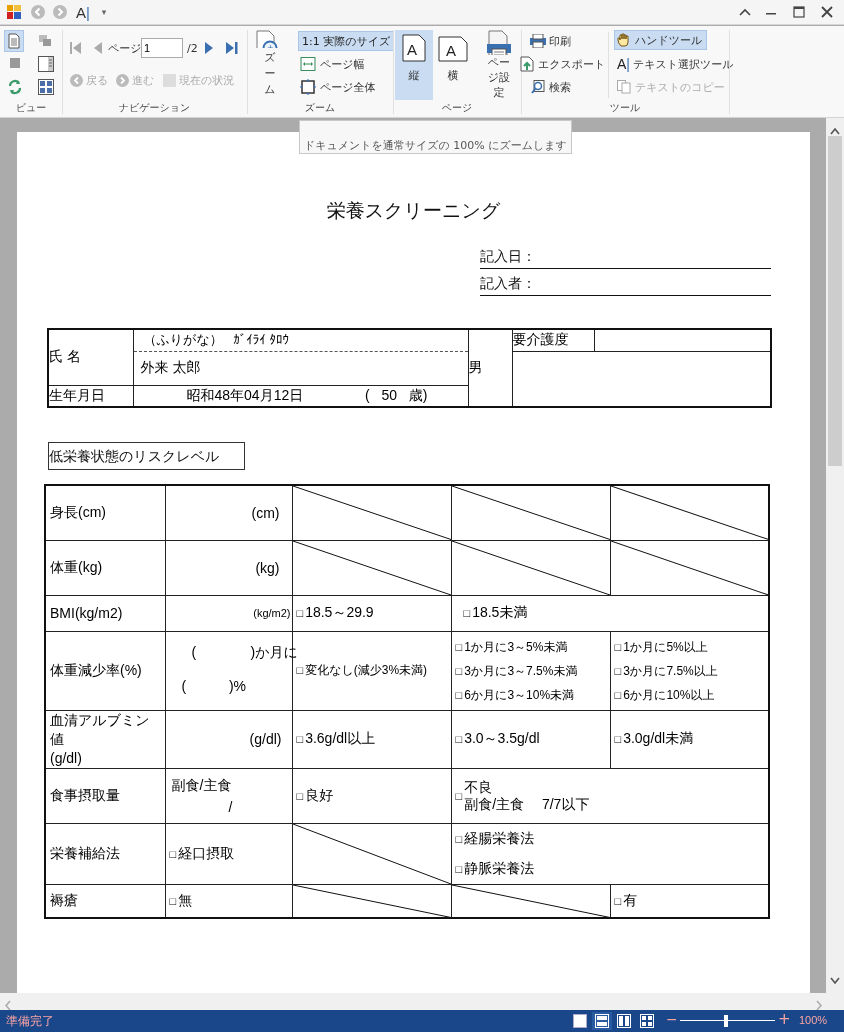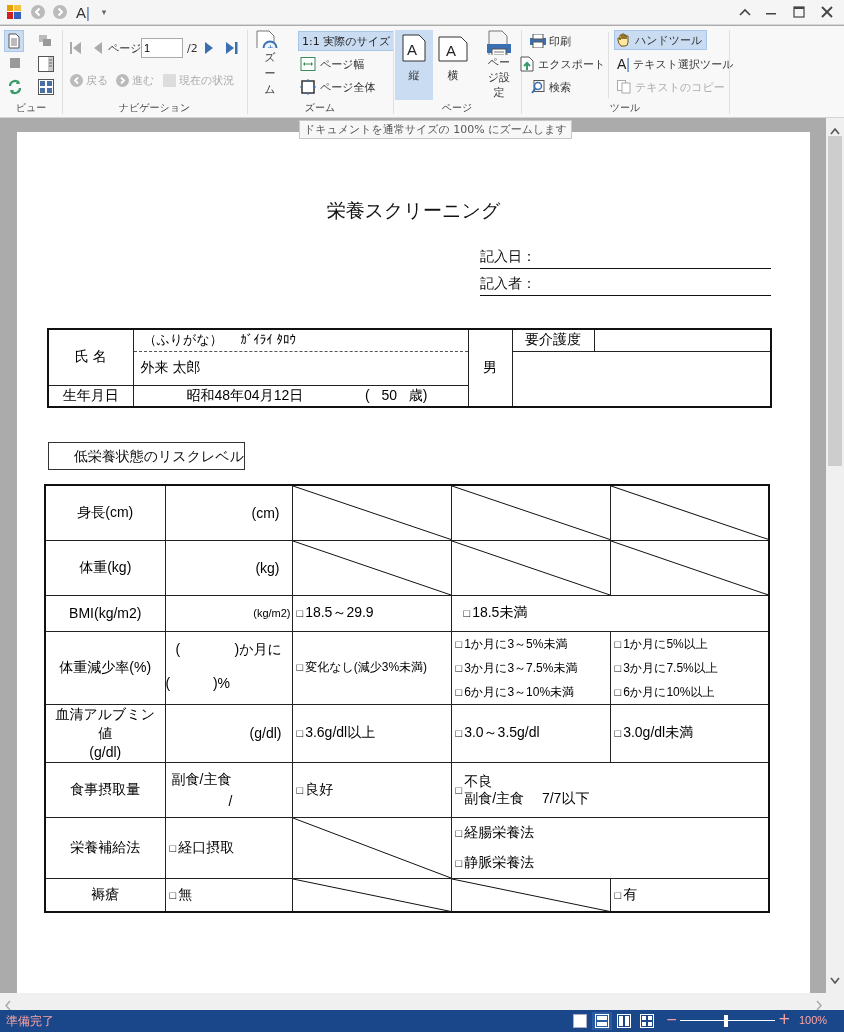--- a/index.html
+++ b/index.html
@@ -8,35 +8,35 @@
 .qa{position:absolute;top:4px;height:16px;display:flex;align-items:center;justify-content:center;font-size:13px;color:#666}
 .winbtn{position:absolute;top:2px;width:26px;height:20px;display:flex;align-items:center;justify-content:center;color:#444;font-size:13px}
 .ribbon{position:absolute;left:0;top:26px;width:844px;height:92px;background:#f8f8f8;border-bottom:1px solid #d4d4d4}
 .grp-label{position:absolute;top:75px;font-size:10px;color:#444;text-align:center}
 .sep{position:absolute;top:4px;width:1px;height:84px;background:#e0e0e0}
 .rbtn{position:absolute;display:flex;align-items:center;font-size:11px;color:#333;white-space:nowrap}
 .rbtn.dis{color:#aaa}
 .rbtn.sel{background:#c9dcf2;border:1px solid #a9c5e8}
 .bigbtn{position:absolute;display:flex;flex-direction:column;align-items:center;font-size:11px;color:#333;text-align:center}
 .pageinput{position:absolute;left:141px;top:12px;width:42px;height:20px;border:1px solid #aaa;background:#fff;font-size:11px;padding-left:2px;line-height:18px;font-family:"Liberation Sans",sans-serif}
-.tooltip{position:absolute;left:299px;top:120px;height:19px;padding:0 4px;background:#f7f7f7;border:1px solid #c8c8c8;font-size:11px;color:#555;line-height:17px;white-space:nowrap;z-index:5}
+.tooltip{position:absolute;left:299px;top:120px;height:19px;padding:16px 4px;background:#f7f7f7;border:1px solid #c8c8c8;font-size:11px;color:#555;line-height:17px;white-space:nowrap;z-index:5}
 .viewport{position:absolute;left:0;top:118px;width:826px;height:875px;background:#ababab;overflow:hidden}
 .page{position:absolute;left:17px;top:14px;width:793px;height:880px;background:#fff}
 .vscroll{position:absolute;left:826px;top:118px;width:18px;height:875px;background:#f0f0f0}
 .vthumb{position:absolute;left:2px;top:18px;width:14px;height:330px;background:#cdcdcd}
 .hscroll{position:absolute;left:0;top:993px;width:844px;height:17px;background:#f0f0f0}
 .statusbar{position:absolute;left:0;top:1010px;width:844px;height:22px;background:#1a4789;color:#fca5a5;font-size:12px}
 .doc{font-family:"Liberation Sans","DejaVu Sans",sans-serif;color:#111;position:absolute}
 .cb{font-size:11px;margin-right:2px}
 table.info{border-collapse:collapse;position:absolute;left:30px;top:196px;width:725px;height:78px;border:2px solid #111}
 table.info td{border:1px solid #222;font-size:14px;font-family:"Liberation Sans",sans-serif;padding:0}
 table.risk{border-collapse:collapse;position:absolute;left:27px;top:352px;width:724px;border:2px solid #111;table-layout:fixed}
 table.risk td{border:1px solid #222;font-size:14px;font-family:"Liberation Sans",sans-serif;padding:0 4px;position:relative}
 .diag{position:absolute;inset:0;width:100%;height:100%}
-.c{text-align:center}
+.c{}
 .r{text-align:right}
 </style>
 </head>
 <body>
 
 <div class="titlebar">
   <div class="qa" style="left:6px;width:16px">
     <svg width="14" height="14" viewBox="0 0 14 14">
         <rect x="0" y="0" width="6" height="6" fill="#e8a000"></rect>
         <rect x="7" y="0" width="7" height="6" fill="#f0c040"></rect>
@@ -290,41 +290,41 @@
           <col style="width:335px">
           <col style="width:44px">
           <col style="width:82px">
           <col>
         </colgroup>
       <tbody>
           <tr style="height:22px">
         <td rowspan="2" class="c"><span>氏 名</span></td>
         <td style="border-bottom:1px dashed #555;padding-left:10px;font-size:13px">
           <span>（ふりがな）</span>
-          <span style="margin-left:14px">ｶﾞｲﾗｲ ﾀﾛｳ</span>
+          <span style="margin-left:7px">ｶﾞｲﾗｲ ﾀﾛｳ</span>
         </td>
         <td rowspan="3" class="c">男</td>
         <td class="c">要介護度</td>
         <td></td>
       </tr>
       <tr style="height:34px">
         <td style="border-top:1px dashed #555;padding-left:7px">外来  太郎</td>
         <td colspan="2" rowspan="2"></td>
       </tr>
       <tr style="height:22px">
         <td class="c">生年月日</td>
         <td style="padding-left:53px">
           <span>昭和48年04月12日</span>
           <span style="margin-left:58px;white-space:pre">(   50   歳)</span>
         </td>
       </tr>
     </tbody>
       </table>
 
-    <div class="doc" style="left:31px;top:310px;width:197px;height:28px;border:1px solid #333;font-size:14px;text-align:right;line-height:26px">低栄養状態のリスクレベル</div>
+    <div class="doc" style="left:31px;top:310px;width:197px;height:28px;border:1px solid #333;font-size:14px;text-align:left;line-height:26px">低栄養状態のリスクレベル</div>
 
     <table class="risk">
       <colgroup>
           <col style="width:120px">
           <col style="width:127px">
           <col style="width:159px">
           <col style="width:159px">
           <col style="width:159px">
         </colgroup>
       <tbody>
@@ -367,21 +367,21 @@
             </td>
       </tr>
       <tr style="height:36px">
         <td class="c">BMI(kg/m2)</td>
         <td class="r" style="font-size:11px;padding-right:1px">(kg/m2)</td>
         <td><span class="cb">□</span><span>18.5～29.9</span></td>
         <td colspan="2" style="padding-left:12px"><span class="cb">□</span><span>18.5未満</span></td>
       </tr>
       <tr style="height:70px">
         <td class="c">体重減少率(%)</td>
-        <td style="padding:0">
+        <td style="padding:16px">
           <div style="padding-left:10px;white-space:pre;margin-top:-4px">(              )か月に</div>
           <div style="white-space:pre;margin-top:16px">(           )%</div>
         </td>
         <td style="font-size:12px"><span class="cb">□</span><span>変化なし(減少3%未満)</span></td>
         <td style="font-size:12px;line-height:24px">
           <div><span class="cb">□</span><span>1か月に3～5%未満</span></div>
           <div><span class="cb">□</span><span>3か月に3～7.5%未満</span></div>
           <div><span class="cb">□</span><span>6か月に3～10%未満</span></div>
         </td>
         <td style="font-size:12px;line-height:24px">

